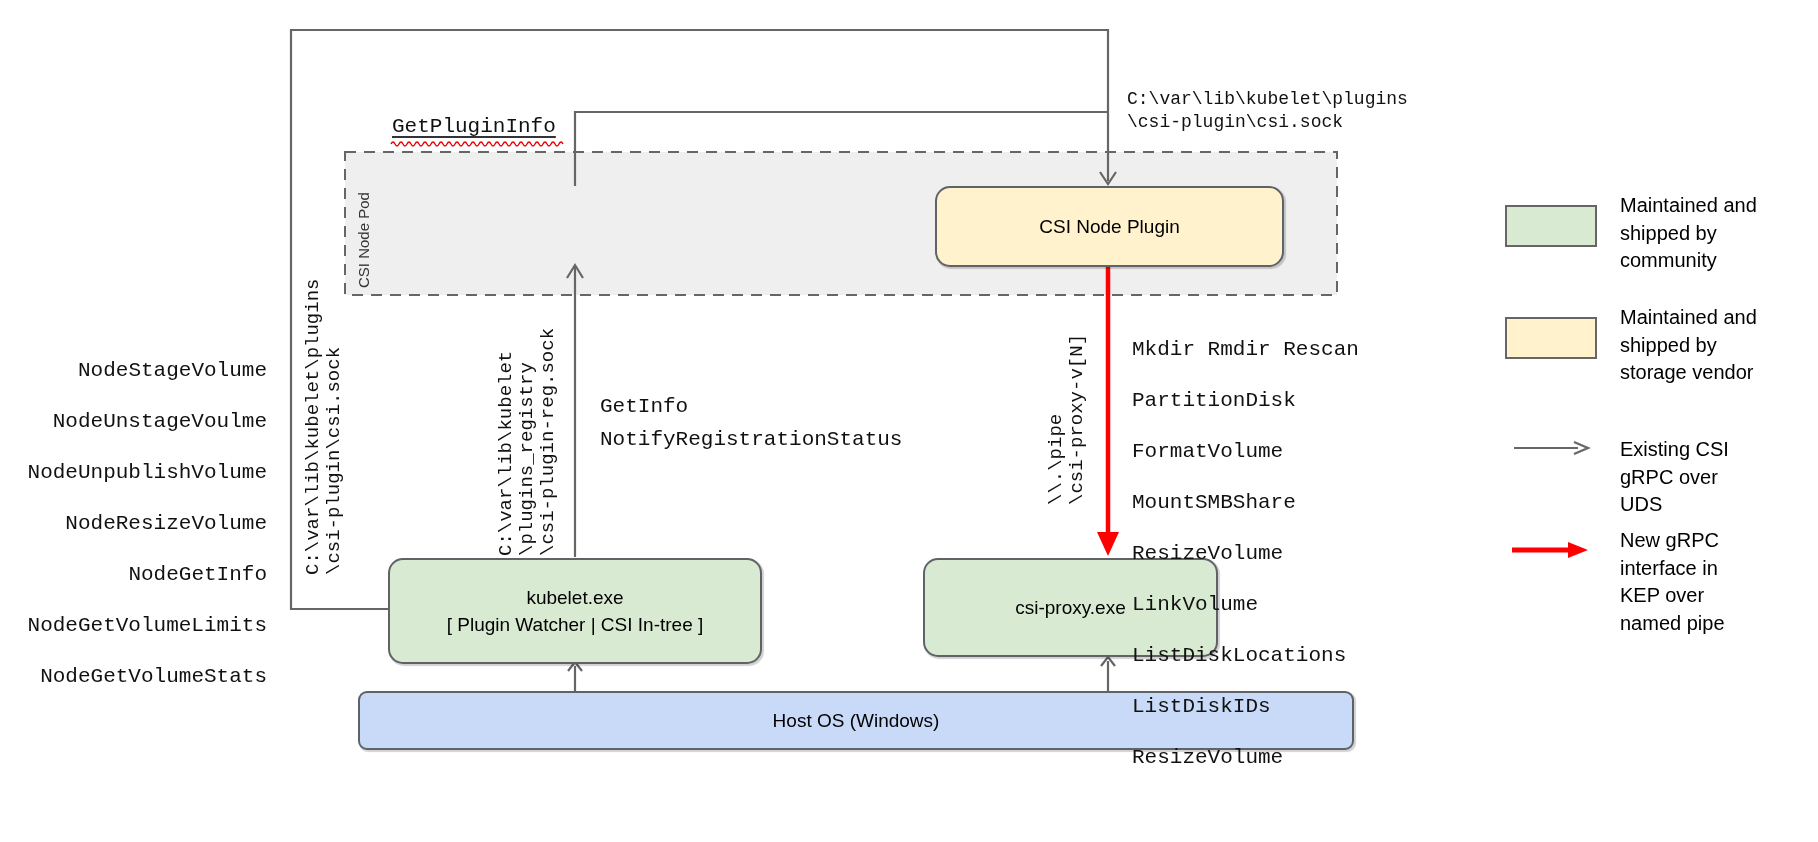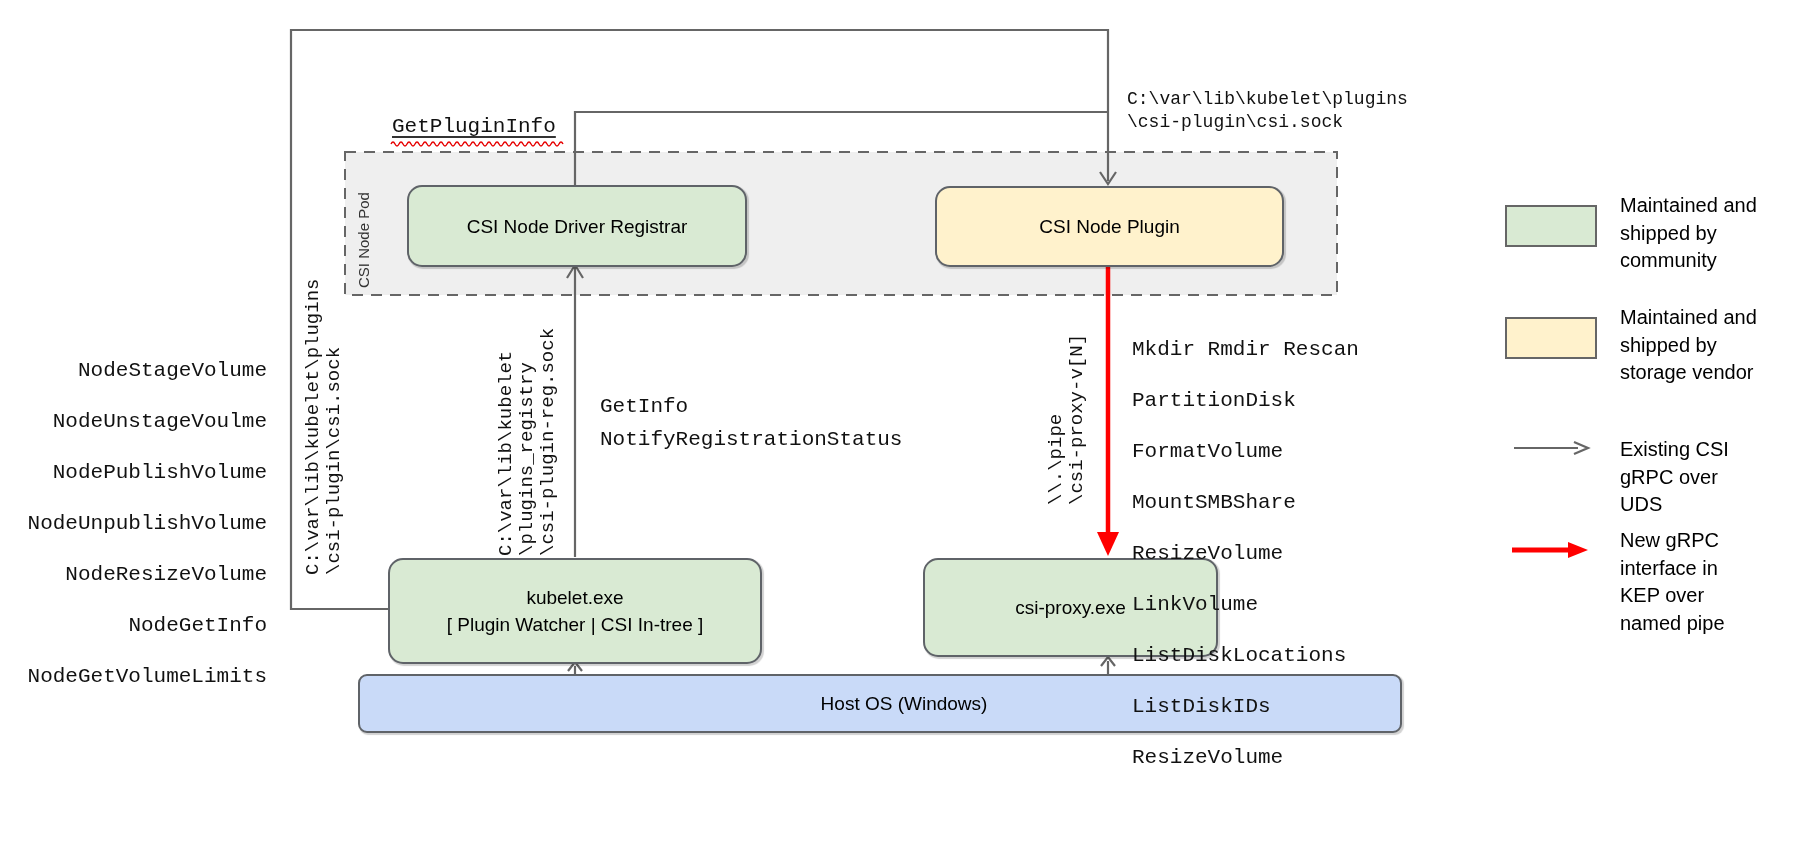--- a/index.html
+++ b/index.html
@@ -76,38 +76,35 @@
     <path d="M568,671 L575,662 L582,671" fill="none" stroke="#666666" stroke-width="2.2"></path>
     <path d="M568,703 L575,712 L582,703" fill="none" stroke="#666666" stroke-width="2.2"></path>
 
     <line x1="1108" y1="661" x2="1108" y2="709" stroke="#666666" stroke-width="2.2"></line>
     <path d="M1101,666 L1108,657 L1115,666" fill="none" stroke="#666666" stroke-width="2.2"></path>
     <path d="M1101,703 L1108,712 L1115,703" fill="none" stroke="#666666" stroke-width="2.2"></path>
   </svg>
 
   <div class="vlabel" style="left:355px; top:288px;">CSI Node Pod</div>
 
-  <div class="node-box green" style="left:407px; top:185px; width:336px; height:78px;">
-    <span>CSI Node Driver Registrar</span>
-  </div>
 
   <div class="node-box green" style="left:388px; top:558px; width:370px; height:102px;">
     <span>kubelet.exe</span>
     <span>[ Plugin Watcher | CSI In-tree ]</span>
   </div>
 
   <div class="node-box yellow" style="left:935px; top:186px; width:345px; height:77px;">
     <span>CSI Node Plugin</span>
   </div>
 
   <div class="node-box green" style="left:923px; top:558px; width:291px; height:95px;">
     <span>csi-proxy.exe</span>
   </div>
 
-  <div class="node-box blue" style="left:358px; top:674px; width:992px; height:55px; border-radius:9px;padding-left:48px;">
+  <div class="node-box blue" style="left:358px; top:691px; width:992px; height:55px; border-radius:9px;">
     <span>Host OS (Windows)</span>
   </div>
 
   <div class="abs mono calls underlined" style="left:392px; top:114px;">GetPluginInfo</div>
   <svg class="abs" style="left:390px; top:139px;" width="176" height="8" viewBox="0 0 176 8">
     <path d="M1,5 Q3,1 5,5 T9,5 T13,5 T17,5 T21,5 T25,5 T29,5 T33,5 T37,5 T41,5 T45,5 T49,5 T53,5 T57,5 T61,5 T65,5 T69,5 T73,5 T77,5 T81,5 T85,5 T89,5 T93,5 T97,5 T101,5 T105,5 T109,5 T113,5 T117,5 T121,5 T125,5 T129,5 T133,5 T137,5 T141,5 T145,5 T149,5 T153,5 T157,5 T161,5 T165,5 T169,5 T173,5" fill="none" stroke="#e60000" stroke-width="1.4"></path>
   </svg>
 
   <div class="abs mono path-t" style="left:1127px; top:88px;">C:\var\lib\kubelet\plugins
 \csi-plugin\csi.sock</div>
@@ -121,25 +118,25 @@
 
   <div class="vtext" style="left:1046px; top:505px;">\\.\pipe
 \csi-proxy-v[N]</div>
 
   <div class="abs mono calls" style="left:600px; top:390px; line-height:33px;">GetInfo
 NotifyRegistrationStatus</div>
 
   <div class="abs mono calls right-align" style="left:17px; top:332px; width:250px;">
     <div>NodeStageVolume</div>
     <div>NodeUnstageVoulme</div>
-    <div>NodePublishVolume</div>
     <div>NodeUnpublishVolume</div>
     <div>NodeResizeVolume</div>
     <div>NodeGetInfo</div>
     <div>NodeGetVolumeLimits</div>
+    <div>NodeGetVolumeStats</div>
   </div>
 
   <div class="abs mono calls" style="left:1132px; top:311px;">
     <div>Mkdir Rmdir Rescan</div>
     <div>PartitionDisk</div>
     <div>FormatVolume</div>
     <div>MountSMBShare</div>
     <div>ResizeVolume</div>
     <div>LinkVolume</div>
     <div>ListDiskLocations</div>

